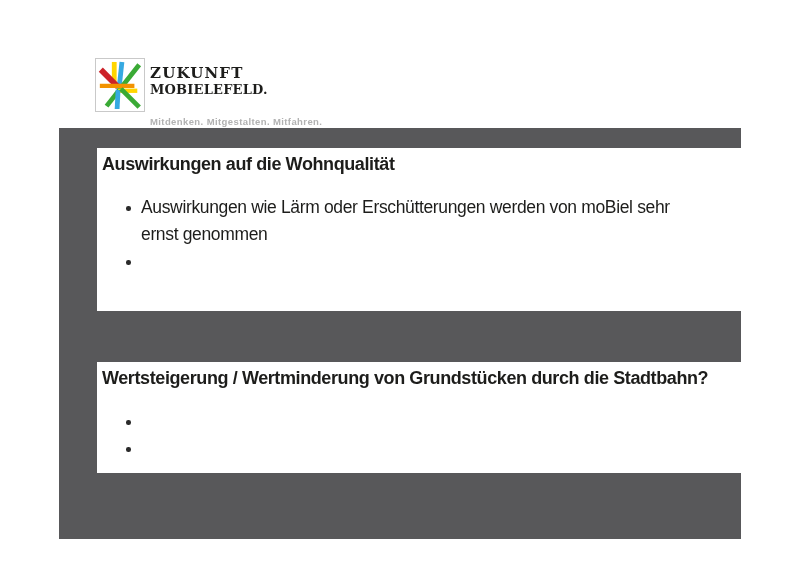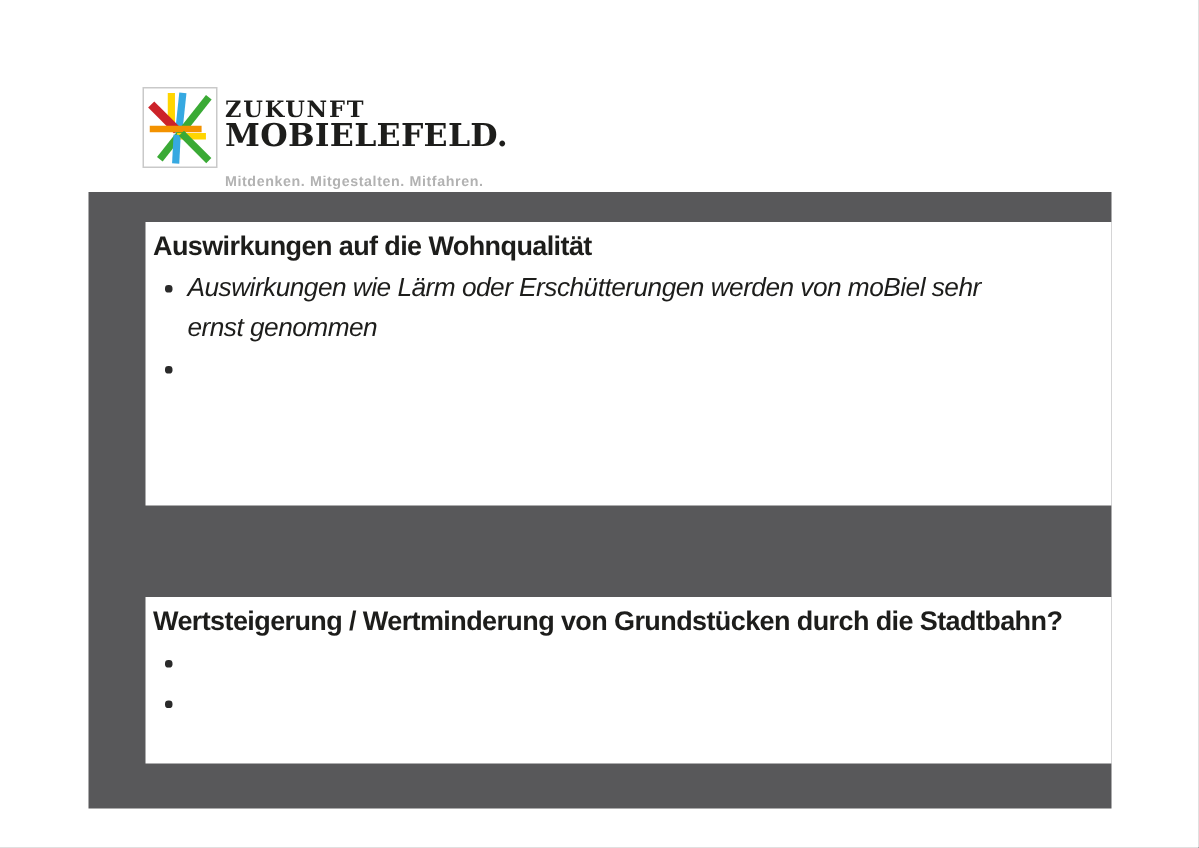--- a/index.html
+++ b/index.html
@@ -14,44 +14,44 @@
     position:absolute;left:0;top:1px;width:50px;height:54px;background:#fff;
     border:1px solid #c9c9c9;box-sizing:border-box;
   }
   .logo-icon svg{display:block;width:100%;height:100%;}
   .logo-text{position:absolute;left:55px;top:9px;white-space:nowrap;}
   .logo-line1{
     font-family:"DejaVu Serif",serif;font-weight:700;font-size:15px;line-height:14px;
     letter-spacing:1.2px;color:#1d1d1b;
   }
   .logo-line2{
-    font-family:"DejaVu Serif",serif;font-weight:700;font-size:21px;line-height:17px;
+    font-family:"DejaVu Serif",serif;font-weight:700;font-size:13px;line-height:17px;
     letter-spacing:0.2px;color:#1d1d1b;margin-top:1px;
   }
   .logo-tagline{
     font-size:9.5px;line-height:10px;color:#b2b2b2;margin-top:19px;letter-spacing:0.4px;font-weight:bold;
   }
 
   
   .panel{
     position:absolute;left:59px;top:128px;width:682px;height:411px;background:#58585a;
   }
 
   
   .box{
     position:absolute;background:#ffffff;box-sizing:border-box;
     padding:3px 4px 0 5px;overflow:hidden;
   }
-  .box1{left:97px;top:148px;width:644px;height:189px;}
-  .box2{left:97px;top:398px;width:644px;height:111px;}
+  .box1{left:97px;top:148px;width:644px;height:163px;}
+  .box2{left:97px;top:362px;width:644px;height:111px;}
   .box-title{
     font-size:18px;font-weight:700;line-height:27px;letter-spacing:-0.4px;
     white-space:nowrap;color:#1d1d1b;
   }
-  ul.bullets{list-style:none;margin:0;padding:0;font-style:italic;}
+  ul.bullets{list-style:none;margin:16px;padding:0;}
   ul.bullets li{display:flex;align-items:flex-start;}
   .dot-cell{position:relative;width:23px;flex:0 0 23px;height:27px;}
   .dot-cell::after{
     content:"";position:absolute;left:8px;top:12px;width:4.5px;height:4.5px;
     border-radius:50%;background:#2a2a2a;
   }
   .bullet-text{
     white-space:pre-line;font-size:17.5px;line-height:27px;letter-spacing:-0.35px;
     color:#1d1d1b;
   }

